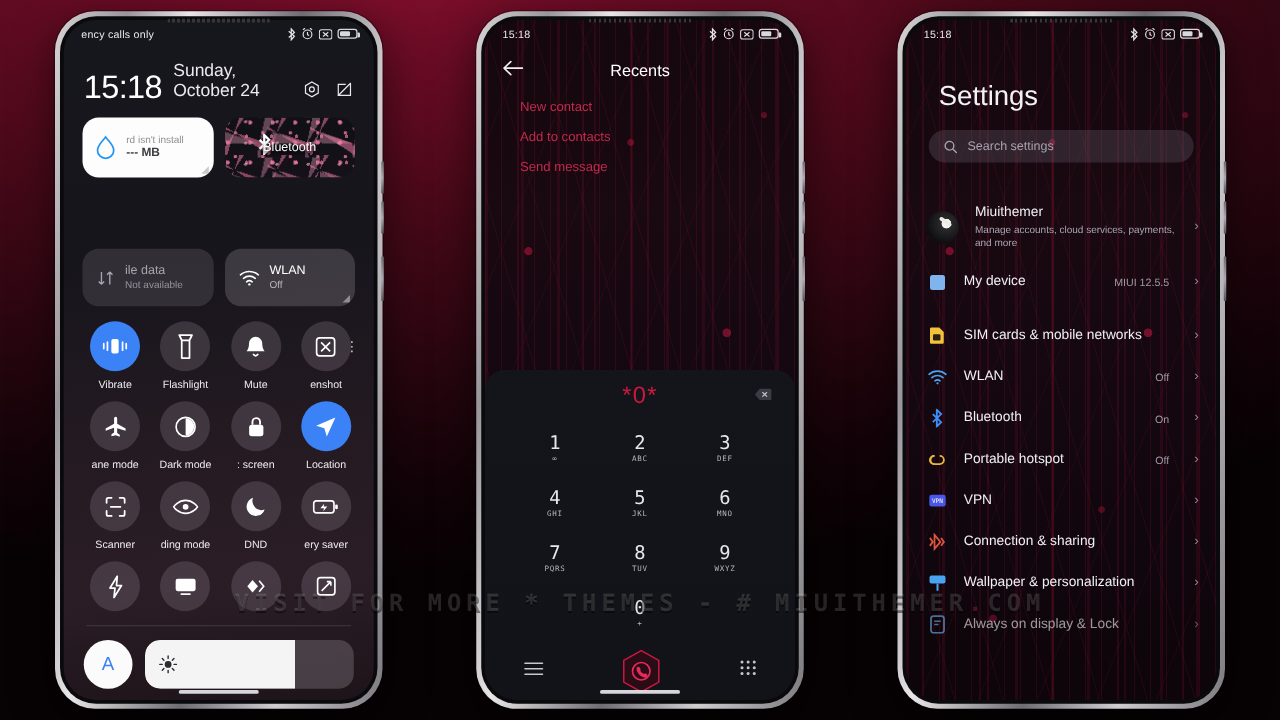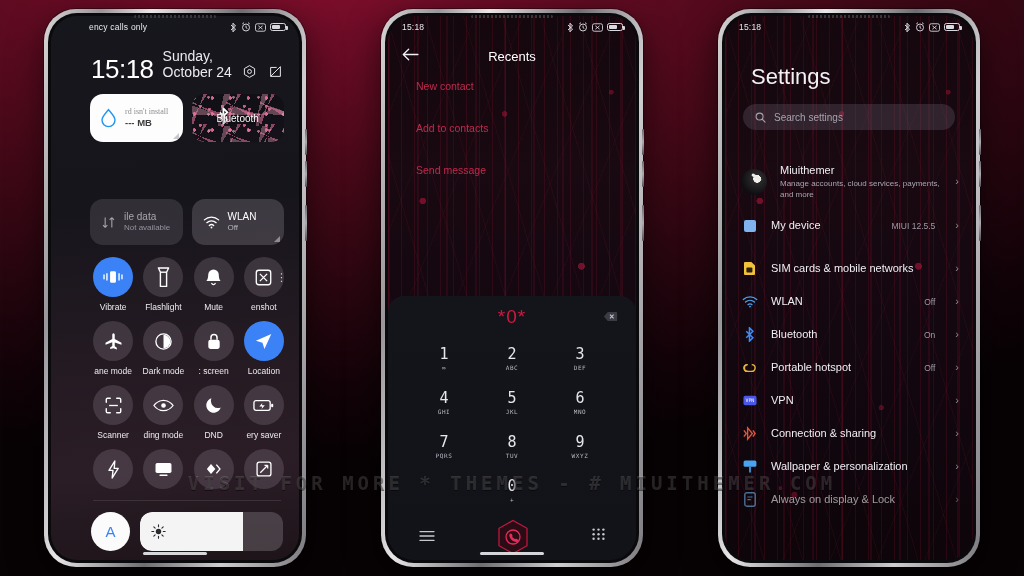--- a/index.html
+++ b/index.html
@@ -71,35 +71,35 @@
     width:16px; height:8.5px; border:1.1px solid #d8d8de; border-radius:2.4px;
     position:relative; display:inline-block;
   }
   .batt:after{
     content:""; position:absolute; right:-2.6px; top:2px; width:1.6px;height:4px;
     background:#d8d8de; border-radius:0 1px 1px 0;
   }
   .batt i{ position:absolute; left:1.1px; top:1.1px; bottom:1.1px; width:58%; background:#d8d8de; border-radius:1px; display:block;}
 
   
-  .p1 .screen{ background:linear-gradient(175deg,#16171d 0%,#17151c 35%,#241a22 62%,#2b1d26 82%,#1d1419 100%);padding-left:24px; }
+  .p1 .screen{ background:linear-gradient(175deg,#16171d 0%,#17151c 35%,#241a22 62%,#2b1d26 82%,#1d1419 100%); }
   .cc-head{ padding:10px 16px 0 16px; display:flex; align-items:flex-end; gap:9px; }
   .cc-time{ font-size:26px; font-weight:300; color:#fff; letter-spacing:-.5px; line-height:1; }
   .cc-date{ font-size:14px; color:#eceaf0; padding-bottom:2px; flex:1; }
   .cc-headicons{ display:flex; gap:11px; padding-bottom:3px; }
   .cc-headicons svg{display:block;}
 
   .widget-row{ display:flex; gap:9px; padding:12px 15px 0 15px; }
   .w-card{
     flex:1; height:48px; border-radius:13px; position:relative; overflow:hidden;
     display:flex; align-items:center; padding:0 10px; gap:8px;
   }
   .w-cleaner{ background:#fdfdfd; }
   .w-cleaner .wtxt{ display:flex; flex-direction:column; line-height:1.25; }
-  .w-cleaner .t1{ font-size:8px; color:#8e8e93;font-family:Liberation Serif, serif; }
+  .w-cleaner .t1{ font-size:8px; color:#8e8e93; }
   .w-cleaner .t2{ font-size:9.5px; color:#3c3c40; font-weight:600; }
   .w-corner{ position:absolute; right:4px; bottom:3px; width:0;height:0;
     border-left:6px solid transparent; border-bottom:6px solid #c9c9cd; }
   .w-bt{
     background:#121016; justify-content:center;
     background-image:
       radial-gradient(circle at 12% 25%, rgba(236,120,160,.85) 0 1.6px, transparent 1.7px),
       radial-gradient(circle at 38% 65%, rgba(236,120,160,.8) 0 1.4px, transparent 1.5px),
       radial-gradient(circle at 66% 20%, rgba(255,175,200,.6) 0 1.3px, transparent 1.4px),
       radial-gradient(circle at 86% 72%, rgba(236,120,160,.7) 0 1.5px, transparent 1.6px),
@@ -167,21 +167,21 @@
       repeating-linear-gradient(-68deg, rgba(140,16,45,.10) 0 1px, transparent 1px 44px),
       linear-gradient(180deg,#14070d 0%,#190911 28%,#130710 60%,#0d050a 100%);
   }
   .p2 .screen{ background:#100710; }
   .dial-top{ position:relative; z-index:3; }
   .dial-title{
     height:36px; display:flex; align-items:center; justify-content:center;
     color:#fff; font-size:13px; position:relative;
   }
   .dial-back{ position:absolute; left:14px; top:50%; transform:translateY(-50%); }
-  .dial-menu{ padding:6px 0 0 28px; display:flex; flex-direction:column; gap:30px; }
+  .dial-menu{ padding:6px 0 0 28px; display:flex; flex-direction:column; gap:12px; }
   .dial-menu div{ color:#c2294e; font-size:10.5px; }
   .keypad-panel{
     position:absolute; left:0; right:0; bottom:0; top:280px;
     background:linear-gradient(180deg,#14151b 0%,#121319 100%);
     border-radius:16px 16px 0 0; z-index:4;
     display:flex; flex-direction:column;
   }
   .dial-display{
     height:34px; display:flex; align-items:center; justify-content:center; position:relative; margin-top:4px;
   }

